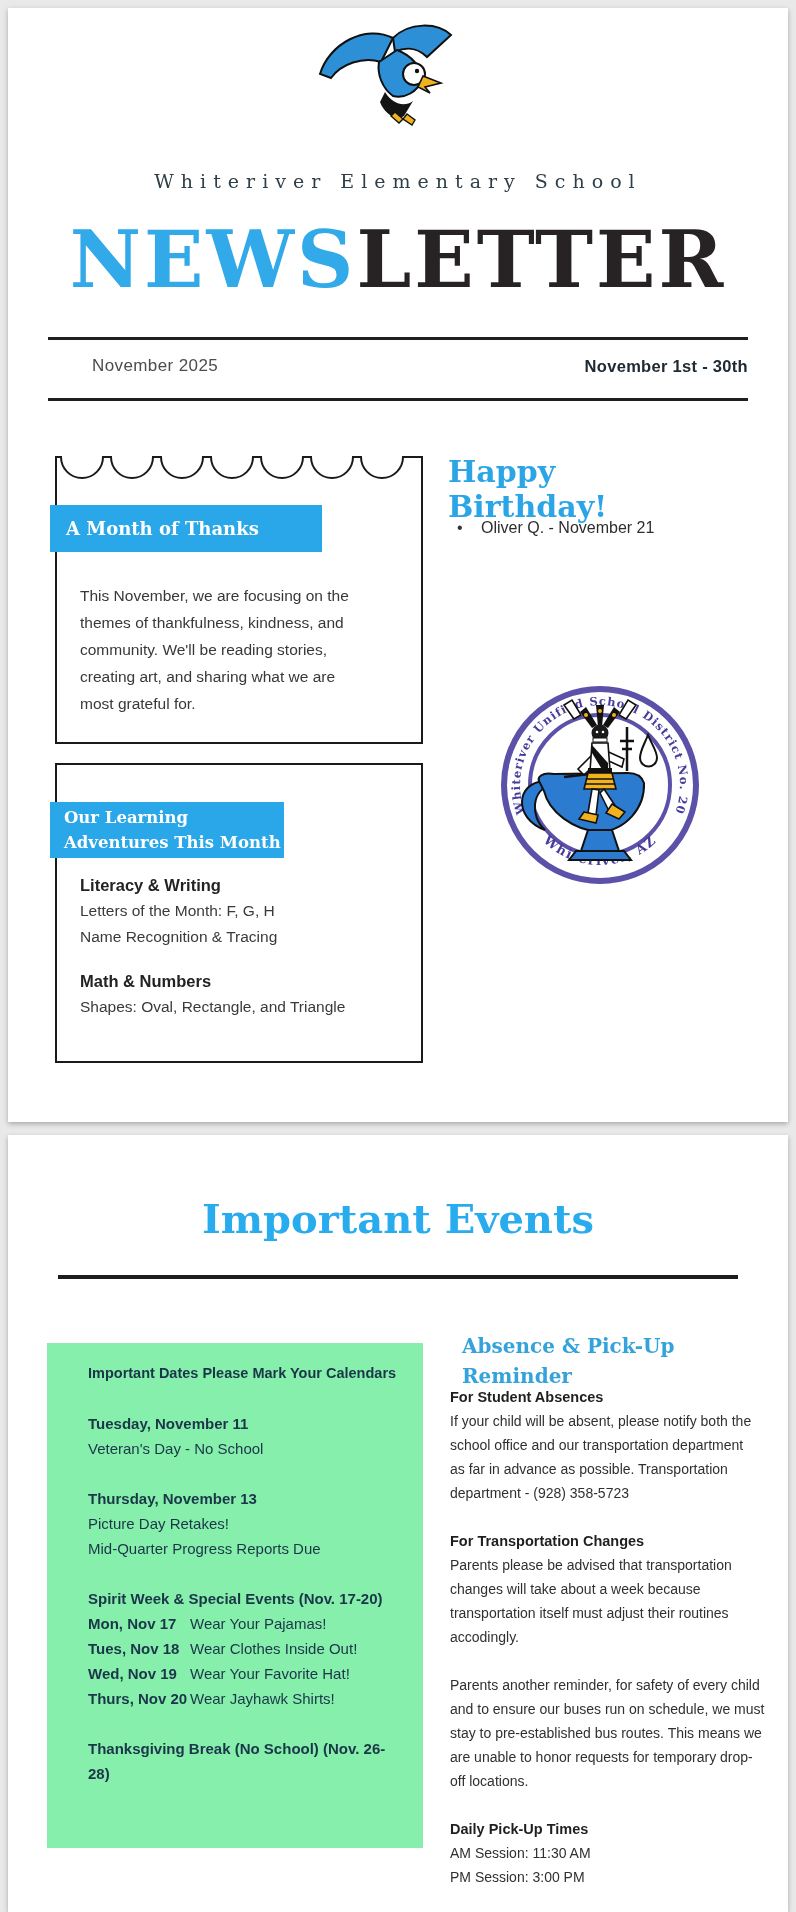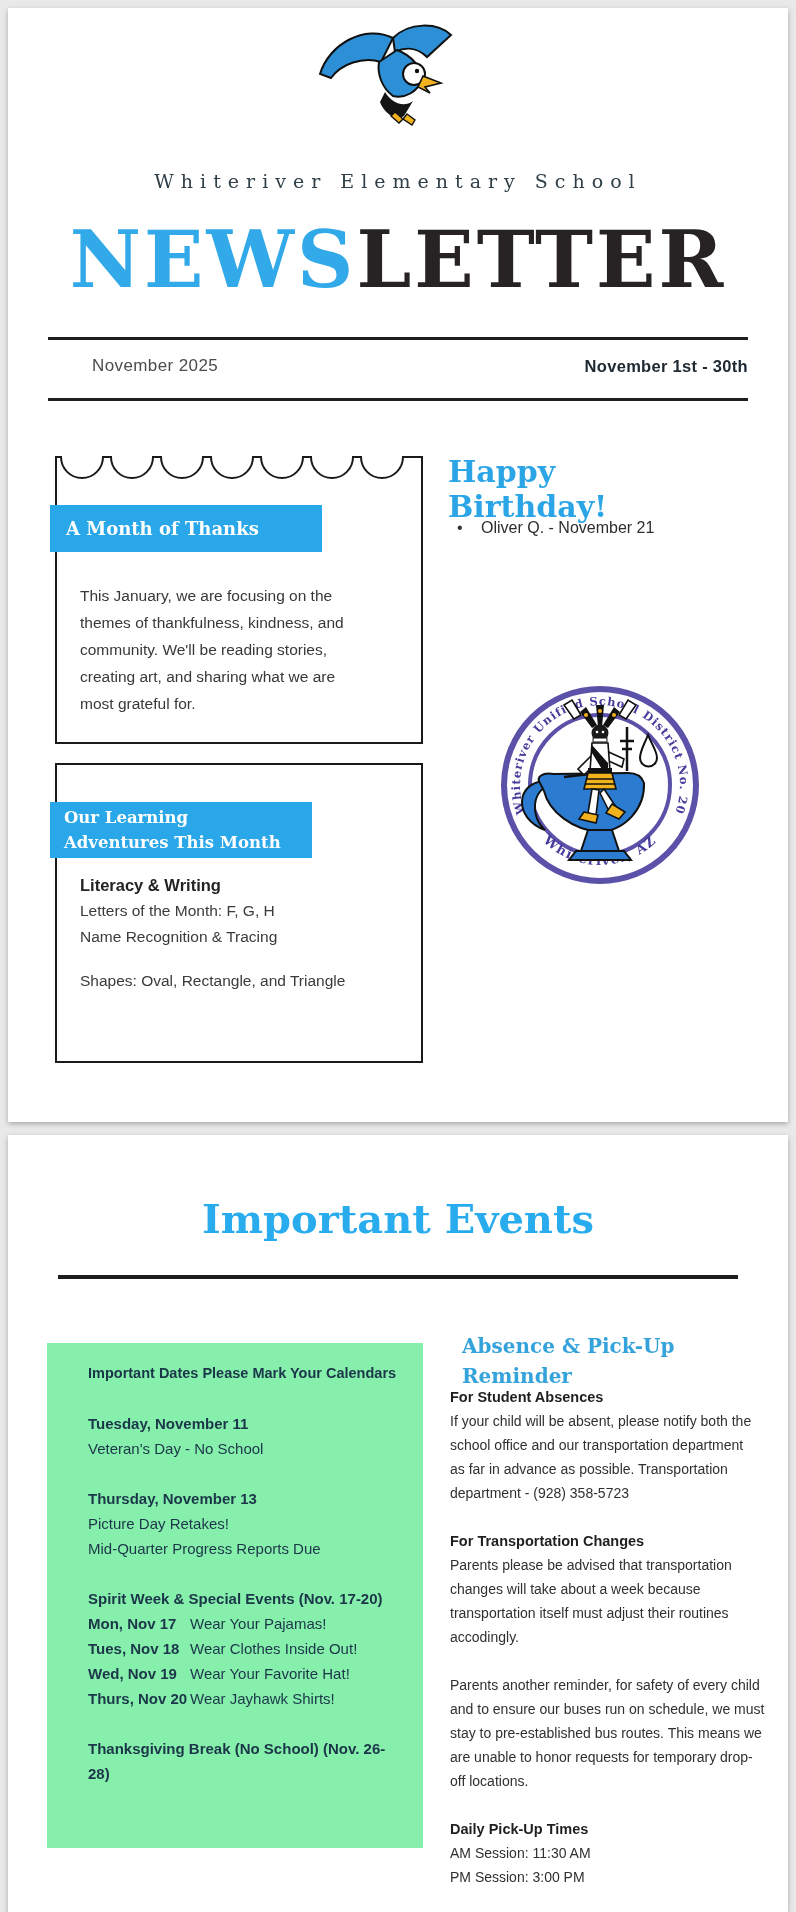--- a/index.html
+++ b/index.html
@@ -37,21 +37,21 @@
   .box2{
     left:47px;top:755px;width:364px;height:296px;
     border:2px solid #1a1a1a;
   }
   .banner{
     background:#29A7E9;color:#fff;
     font-family:"DejaVu Serif",serif;font-weight:bold;
     display:flex;flex-direction:column;justify-content:center;
   }
   .banner1{left:42px;top:497px;width:272px;height:47px;font-size:18px;padding-left:16px;box-sizing:border-box;}
-  .banner2{left:42px;top:794px;width:262px;height:56px;font-size:16.5px;line-height:25px;padding-left:14px;box-sizing:border-box;}
+  .banner2{left:42px;top:794px;width:234px;height:56px;font-size:16.5px;line-height:25px;padding-left:14px;box-sizing:border-box;}
   .para{left:72px;top:574px;width:312px;font-size:15.5px;line-height:27px;color:#383838;}
   .para div{white-space:nowrap;}
   .learning{left:72px;top:864px;width:320px;font-size:15.5px;line-height:26px;color:#3a3a3a;}
   .learning .h{font-size:16.5px;font-weight:bold;color:#232323;}
   .learning .gap{height:18px;}
 
   
   .bday-head{
     left:440px;top:446px;width:250px;text-align:left;
     font-family:"DejaVu Serif",serif;font-weight:bold;font-size:30px;color:#2BA5E5;
@@ -121,37 +121,38 @@
              a21,21 0 0 0 42,0 l8,0 a21,21 0 0 0 42,0 l8,0 a21,21 0 0 0 42,0 l8,0
              a21,21 0 0 0 42,0 l8,0 a21,21 0 0 0 42,0 l8,0 a21,21 0 0 0 42,0 l8,0
              a21,21 0 0 0 42,0 L367,7 L367,293 Z" fill="none" stroke="#1a1a1a" stroke-width="2"></path>
   </svg>
 
   <div class="abs banner banner1">
     <span>A Month of Thanks</span>
   </div>
 
   <div class="abs para">
-    <div>This January, we are focusing on the</div>
+    <div>This November, we are focusing on the</div>
     <div>themes of thankfulness, kindness, and</div>
     <div>community. We'll be reading stories,</div>
     <div>creating art, and sharing what we are</div>
     <div>most grateful for.</div>
   </div>
 
   <div class="abs box2"></div>
   <div class="abs banner banner2">
     <span>Our Learning</span>
     <span>Adventures This Month</span>
   </div>
   <div class="abs learning">
     <div class="h">Literacy &amp; Writing</div>
     <div>Letters of the Month: F, G, H</div>
     <div>Name Recognition &amp; Tracing</div>
     <div class="gap"></div>
+    <div class="h">Math &amp; Numbers</div>
     <div>Shapes: Oval, Rectangle, and Triangle</div>
   </div>
 
   <div class="abs bday-head">Happy Birthday!</div>
   <div class="abs bday-list">
     <div class="li">Oliver Q. - November 21</div>
   </div>
 
   <svg class="abs" style="left:492px;top:677px" width="200" height="200" viewBox="0 0 200 200">
     <defs>

